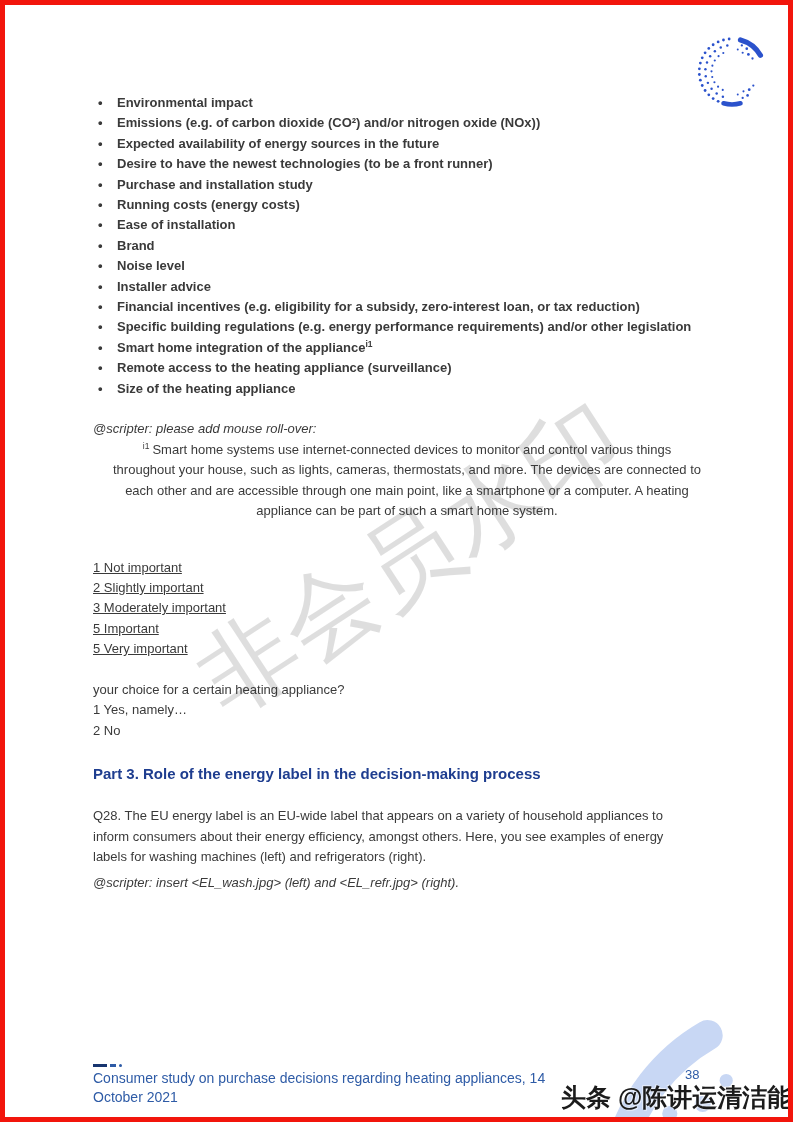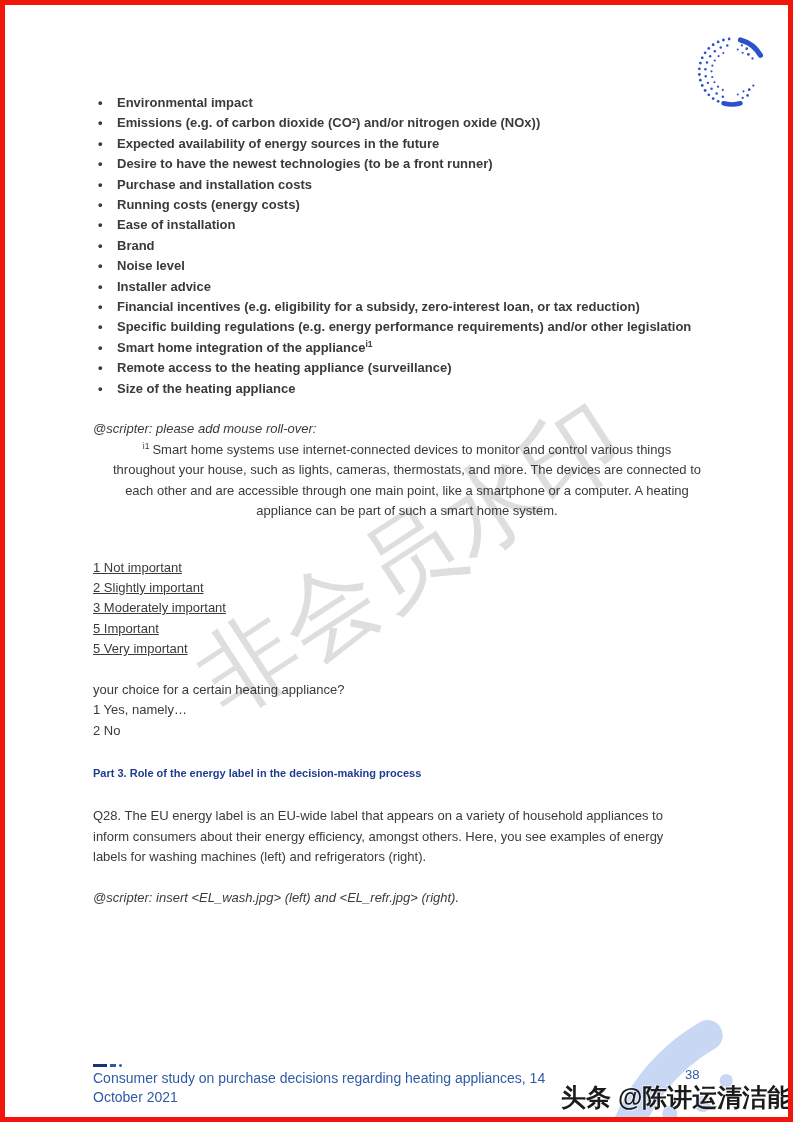--- a/index.html
+++ b/index.html
@@ -18,25 +18,25 @@
   ul.bullets li { position:relative; padding-left:24px; white-space:nowrap; }
   ul.bullets li::before { content:"•"; position:absolute; left:5px; top:0; color:#3a3a3a; }
   sup { font-size:8.5px; vertical-align:super; line-height:0; }
   sup:empty { display:none; }
   .note { margin:20.4px 0 0 0; font-style:italic; }
   .para { margin:0;text-align:center; }
   .para sup { margin-right:3px; }
   .block-scale { margin-top:36px;text-decoration:underline; }
   .block-q27 { margin-top:20.4px; }
   h2.part3 {
-    margin:22px 0 0 0; font-size:11px; line-height:21px;
+    margin:22px 0 0 0; font-size:15px; line-height:21px;
     font-weight:bold; color:#1e3d8f; white-space:nowrap;
   }
   .block-q28 { margin-top:22px; }
-  .note-insert { margin-top:21px; }
+  .note-insert { margin-top:6px; }
   
   .logo-small { position:absolute; left:686px; top:24px; width:82px; height:82px; color:#2b52cc; z-index:2; }
   .logo-big   { position:absolute; left:552px; top:958px; width:470px; height:470px; color:#c8d7f4; z-index:0; transform:rotate(-90deg); }
   
   .watermark-diagonal {
     position:absolute; left:105px; top:505px; width:600px; z-index:1;
     font-size:96px; line-height:1; text-align:center; white-space:nowrap;
     color:rgba(0,0,0,0.13); transform:rotate(-33deg); font-weight:400;
     pointer-events:none;
   }
@@ -122,21 +122,21 @@
     <ul class="bullets">
 
         <li><span>Environmental impact</span></li>
 
         <li><span>Emissions (e.g. of carbon dioxide (CO²) and/or nitrogen oxide (NOx))</span></li>
 
         <li><span>Expected availability of energy sources in the future</span></li>
 
         <li><span>Desire to have the newest technologies (to be a front runner)</span></li>
 
-        <li><span>Purchase and installation costs</span></li>
+        <li><span>Purchase and installation study</span></li>
 
         <li><span>Running costs (energy costs)</span></li>
 
         <li><span>Ease of installation</span></li>
 
         <li><span>Brand</span></li>
 
         <li><span>Noise level</span></li>
 
         <li><span>Installer advice</span></li>

